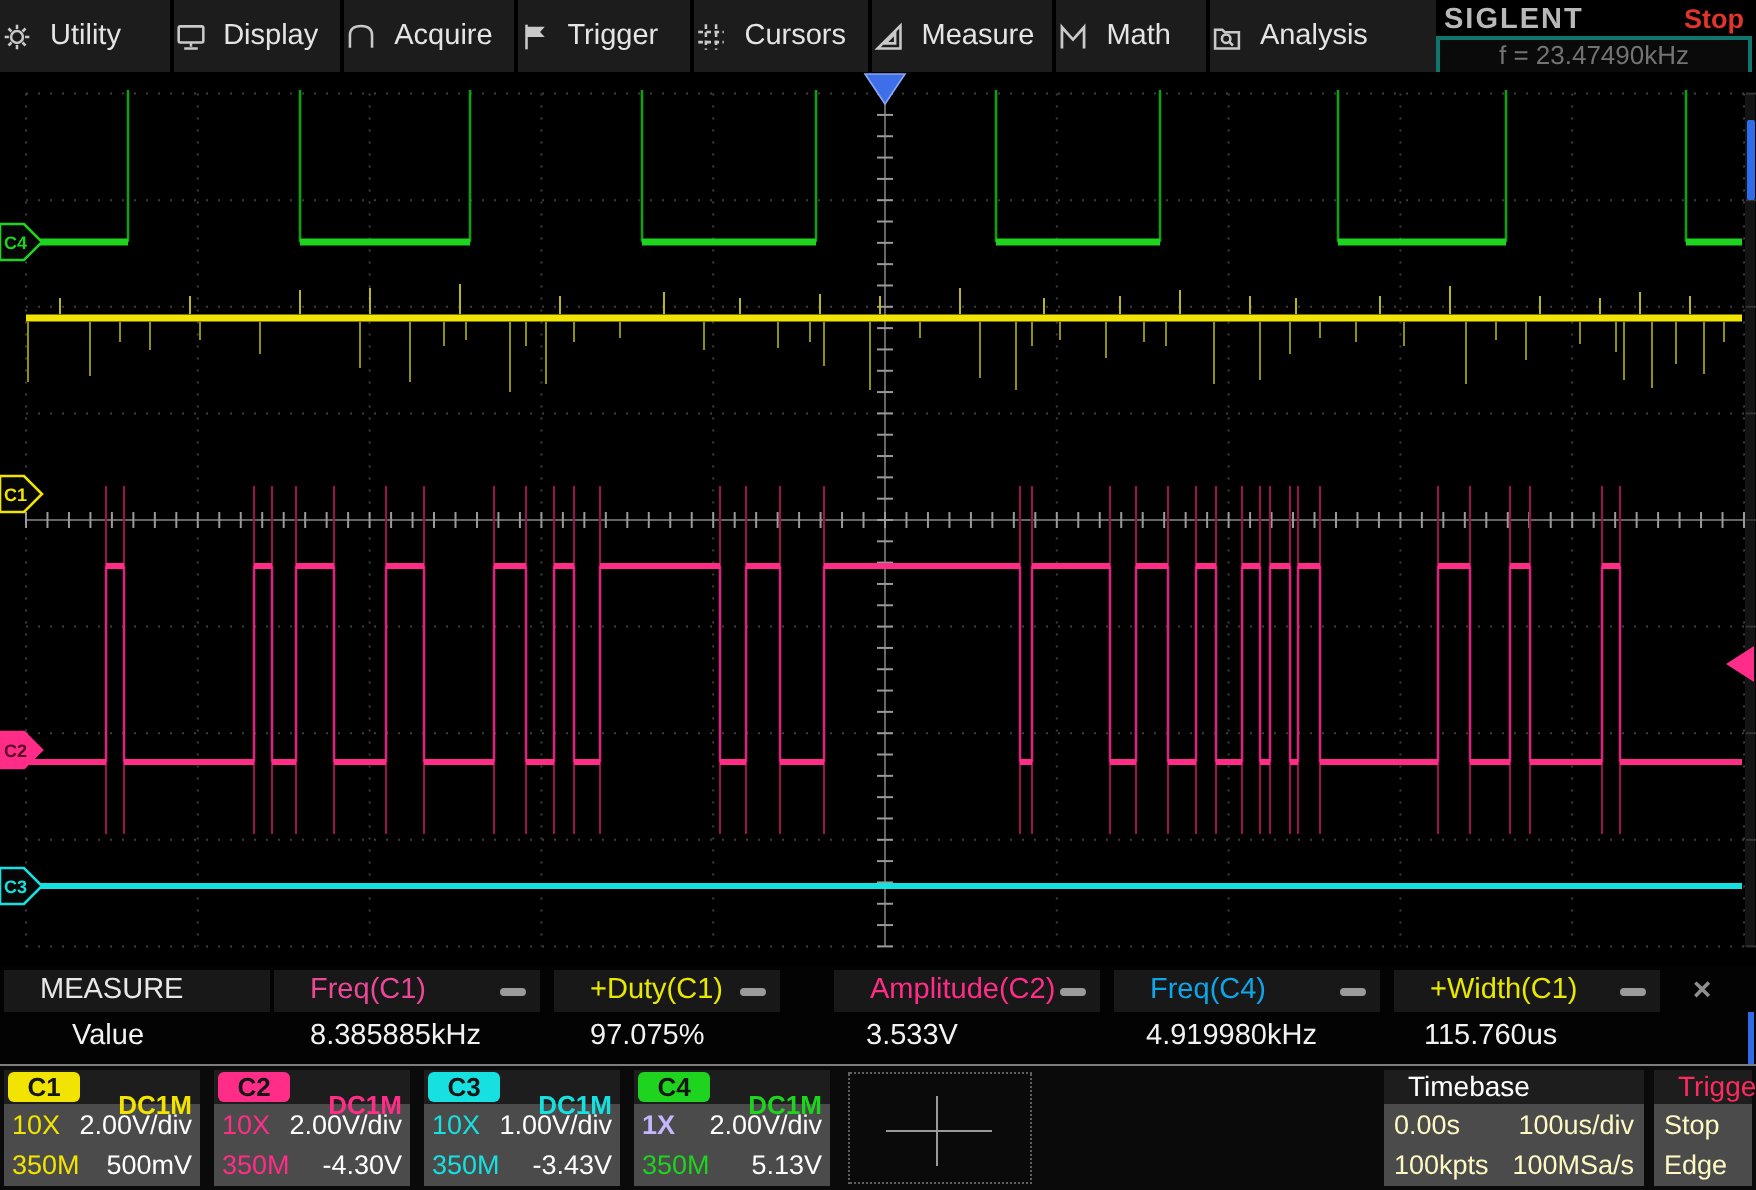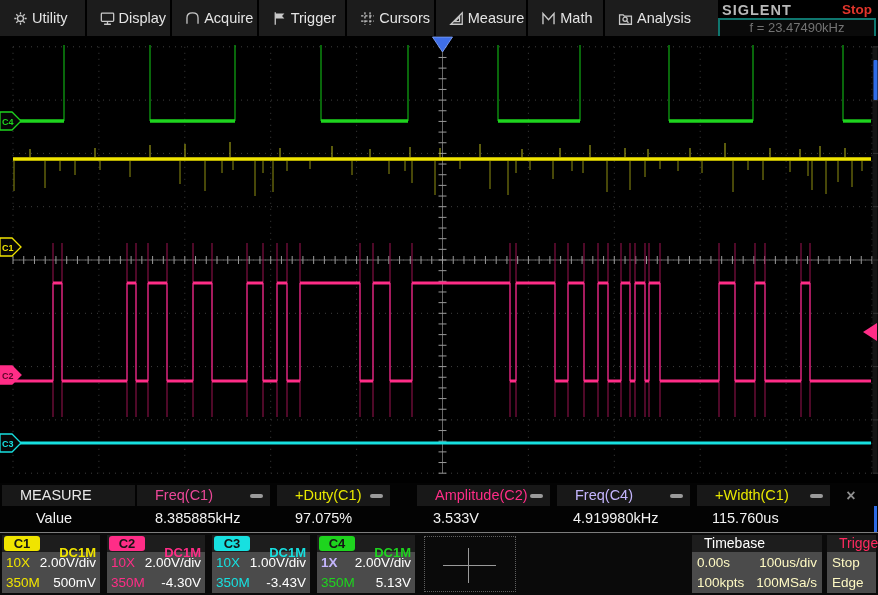--- a/index.html
+++ b/index.html
@@ -1,20 +1,20 @@
 <!DOCTYPE html>
 <html><head>
 <meta charset="utf-8">
 <style>
   html,body{margin:0;padding:0;background:#000;}
   body{width:878px;height:595px;position:relative;overflow:hidden;
        font-family:"Liberation Sans",sans-serif;color:#e8e8e8;}
   
   .menubar{position:absolute;left:0;top:0;width:718px;height:36px;display:flex;background:#000;}
-  .mi{height:36px;display:flex;align-items:center;gap:3px;padding-left:12px;box-sizing:border-box;
+  .mi{height:36px;display:flex;align-items:center;gap:8px;box-sizing:border-box;
       background:#1c1c1c;border-right:2px solid #000;font-size:14.5px;color:#e4e4e4;cursor:default;}
   .mi svg{flex:0 0 auto;}
   .brand{position:absolute;left:718px;top:0;width:160px;height:36px;background:#000;}
   .brand-top{display:flex;justify-content:space-between;align-items:center;height:17px;padding:1px 6px 0 4px;}
   .logo{font-weight:bold;font-size:14.5px;color:#b8b8b8;letter-spacing:1px;}
   .runstate{font-weight:bold;font-size:13.5px;}
   .fbox{position:absolute;left:0px;top:18px;width:154px;height:16px;border:2px solid #0f766e;
         background:#0a0a0a;text-align:center;font-size:13px;line-height:16px;color:#737373;}
   
   .scope{position:absolute;left:0;top:36px;width:878px;height:447px;background:#000;}
@@ -497,21 +497,21 @@
   </div>
   <div class="mhead" id="mcol1" style="left:277px;width:113px">
     <span class="mlabel" style="color: rgb(232, 232, 0);">+Duty(C1)</span>
     <span class="minus"></span>
   </div>
   <div class="mhead" id="mcol2" style="left:417px;width:133px">
     <span class="mlabel" style="color: rgb(255, 45, 135);">Amplitude(C2)</span>
     <span class="minus"></span>
   </div>
   <div class="mhead" id="mcol3" style="left:557px;width:133px">
-    <span class="mlabel" style="color: #c4b5fd;">Freq(C4)</span>
+    <span class="mlabel" style="color: #0ea5e9;">Freq(C4)</span>
     <span class="minus"></span>
   </div>
   <div class="mhead" id="mcol4" style="left:697px;width:133px">
     <span class="mlabel" style="color: rgb(232, 232, 0);">+Width(C1)</span>
     <span class="minus"></span>
   </div>
   <div class="mclose">×</div>
   <div class="mval" style="left:36px">Value</div>
   <div class="mval" style="left:155px">8.385885kHz</div>
   <div class="mval" style="left:295px">97.075%</div>

